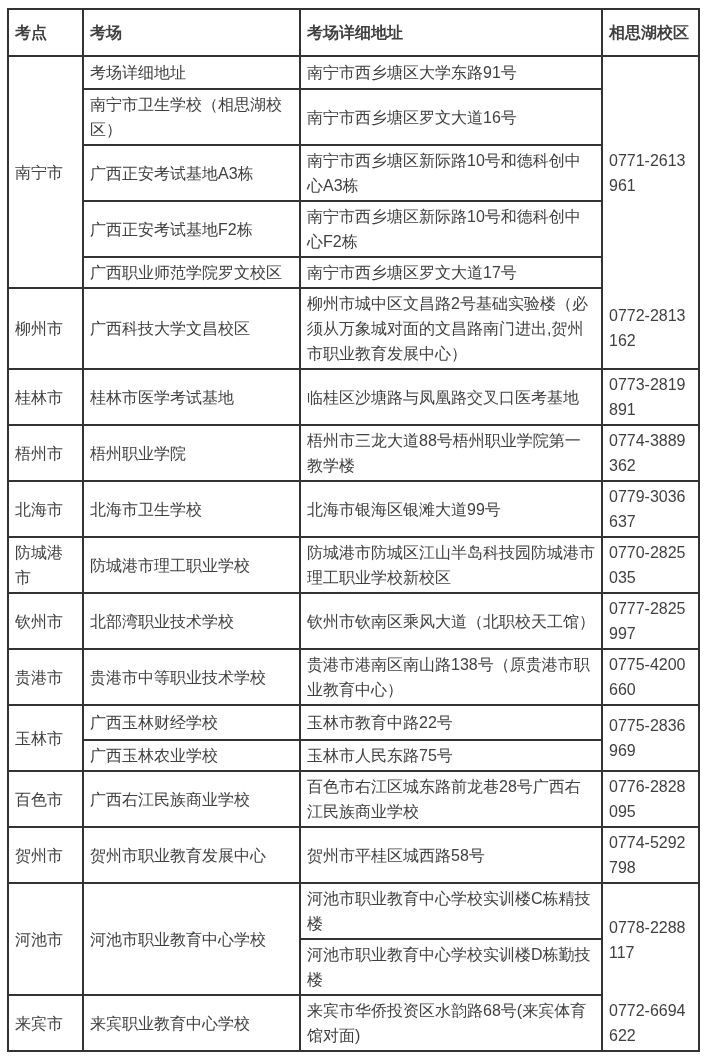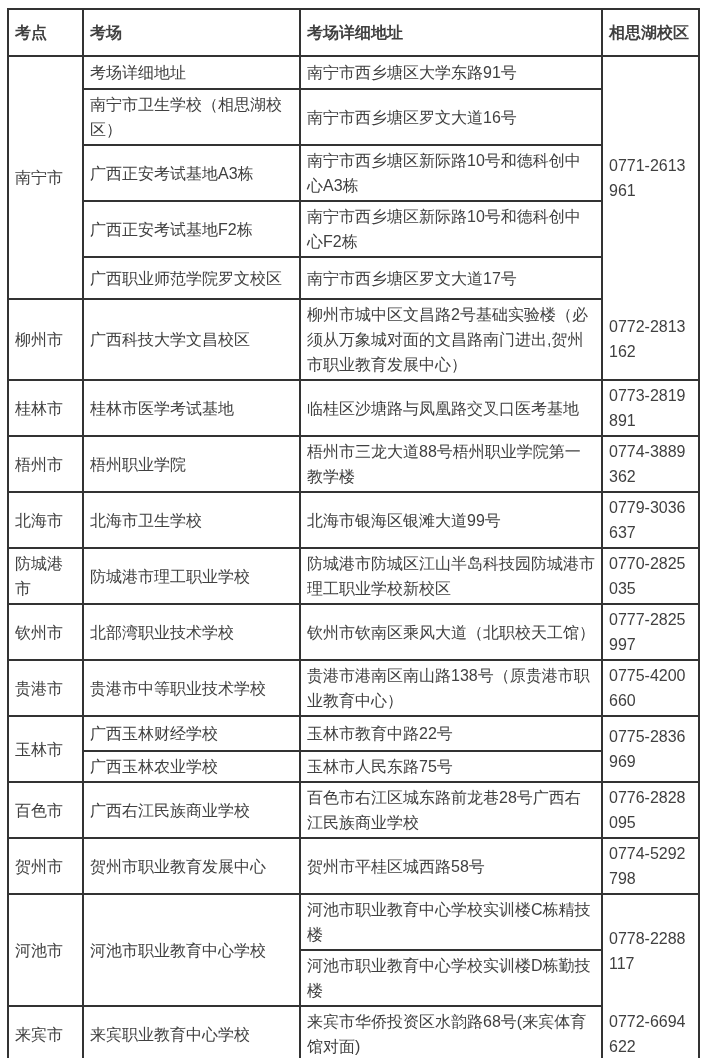--- a/index.html
+++ b/index.html
@@ -61,21 +61,21 @@
     <td>南宁市西乡塘区罗文大道16号</td>
   </tr>
   <tr style="height:53px">
     <td>广西正安考试基地A3栋</td>
     <td>南宁市西乡塘区新际路10号和德科创中心A3栋</td>
   </tr>
   <tr style="height:49px">
     <td>广西正安考试基地F2栋</td>
     <td>南宁市西乡塘区新际路10号和德科创中心F2栋</td>
   </tr>
-  <tr style="height:42px">
+  <tr style="height:31px">
     <td>广西职业师范学院罗文校区</td>
     <td>南宁市西乡塘区罗文大道17号</td>
   </tr>
 
   <tr style="height:74px">
     <td>柳州市</td>
     <td>广西科技大学文昌校区</td>
     <td>柳州市城中区文昌路2号基础实验楼（必须从万象城对面的文昌路南门进出,贺州市职业教育发展中心）</td>
     <td>0772-2813162</td>
   </tr>

